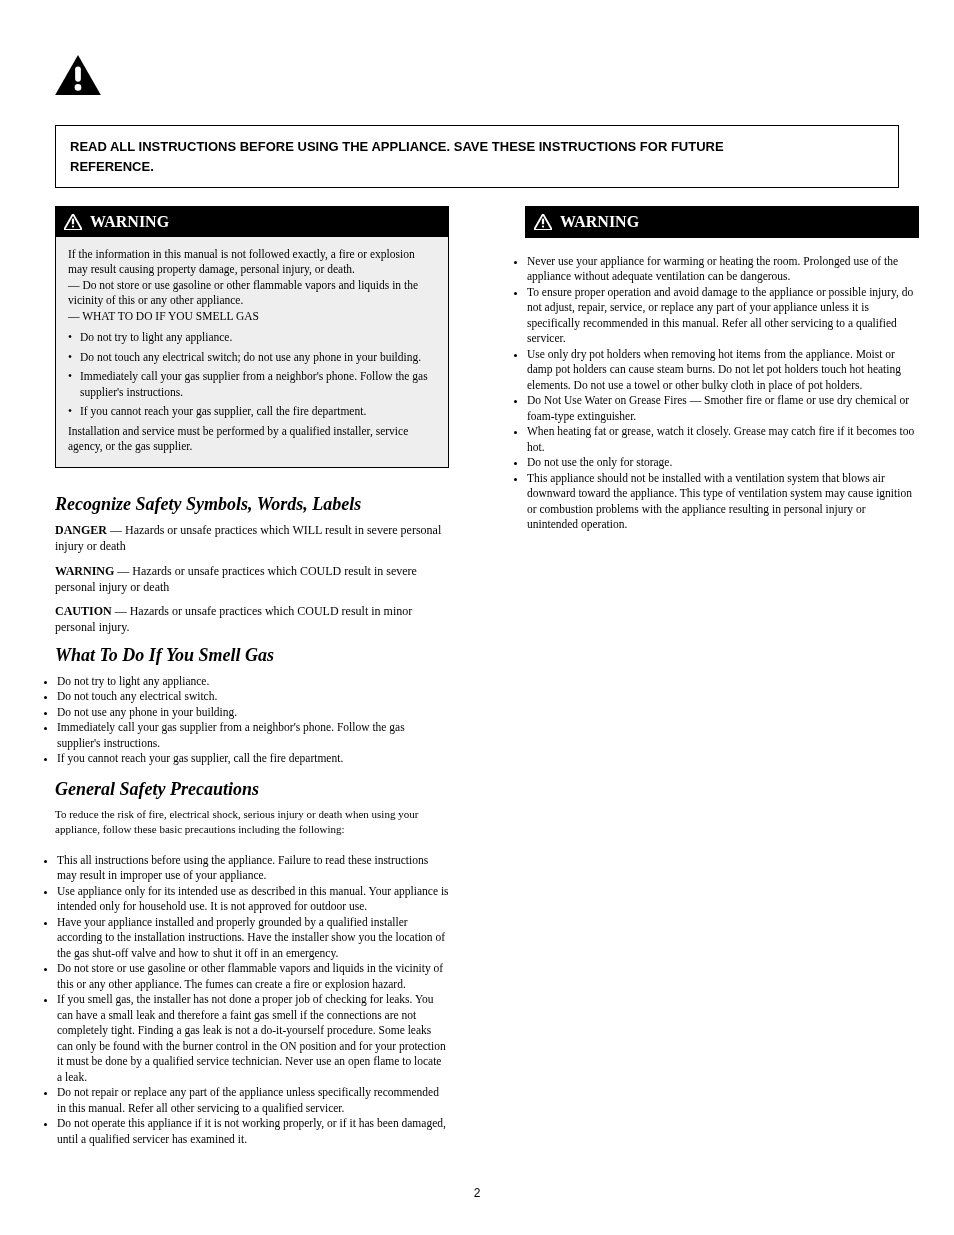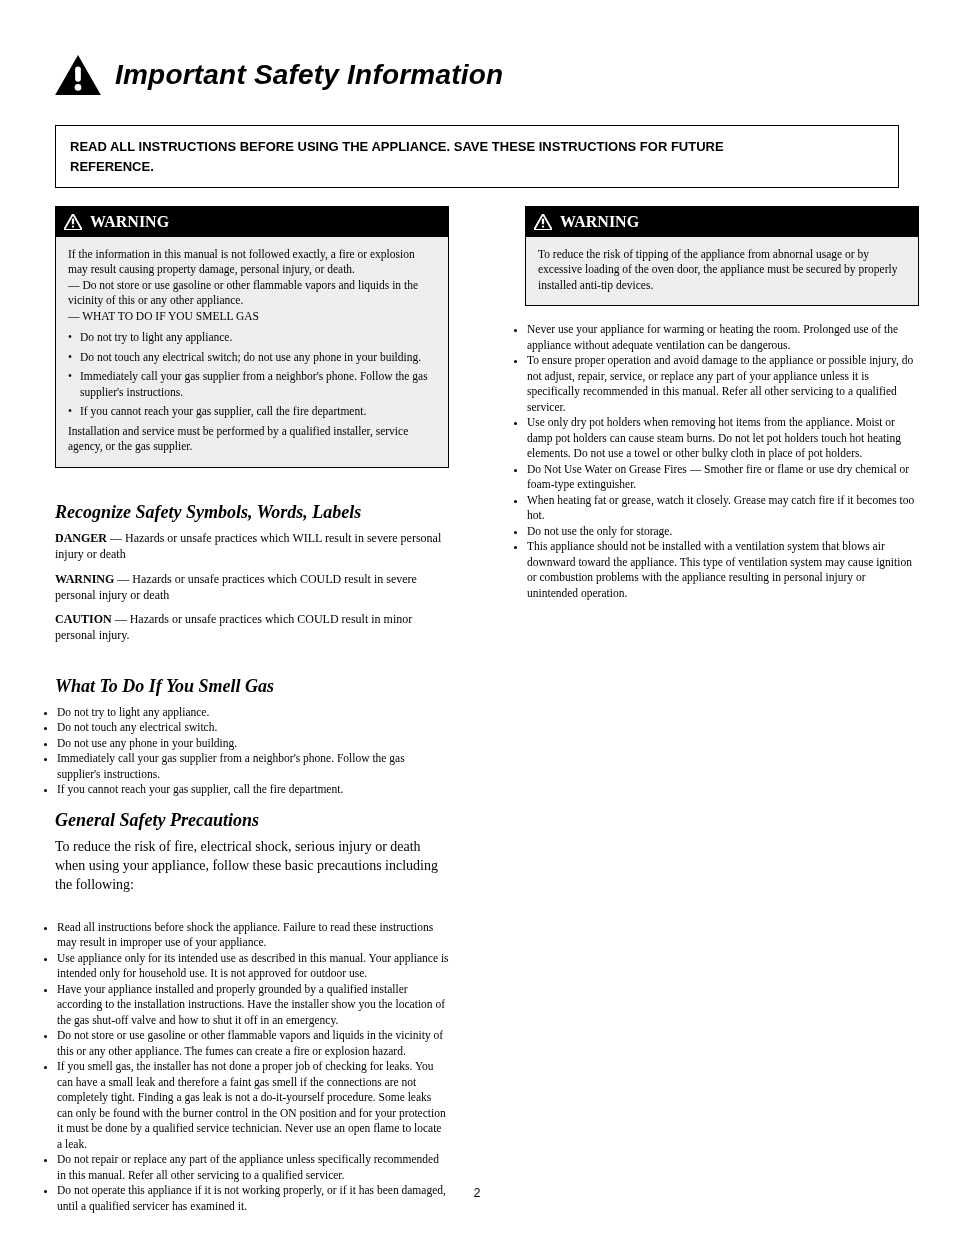--- a/index.html
+++ b/index.html
@@ -82,27 +82,27 @@
   .warn-body ul li::before {
     content: "•";
     position: absolute;
     left: 0;
     top: 0;
   }
   .section-title {
     font-size: 18px;
     font-weight: bold;
     font-style: italic;
-    margin-top: 16px;
+    margin-top: 8px;
     margin-bottom: 6px;
   }
   .body-p {
-    font-size: 14px;
+    font-size: 11px;
     line-height: 1.35;
-    margin-bottom: 25px;
+    margin-bottom: 16px;
   }
   .definition { margin-bottom: 8px; }
   .definition .term { font-weight: bold; text-align: right; }
   .page-number {
     position: absolute;
     bottom: 34px;
     left: 0;
     width: 954px;
     text-align: center;
     font-size: 12px;
@@ -110,21 +110,20 @@
 </style>
 </head>
 <body>
 
 <div class="main-heading-row">
   <svg class="alert-icon-large" viewBox="0 0 48 42">
     <polygon points="24,0 48,42 0,42" fill="#000"></polygon>
     <rect x="21" y="12" width="6" height="16" rx="3" fill="#fff"></rect>
     <circle cx="24" cy="34" r="3.5" fill="#fff"></circle>
   </svg>
-  <div class="main-heading">Important Safety Information</div>
 </div>
 
 <div class="intro-box">
   <div class="intro-line">READ ALL INSTRUCTIONS BEFORE USING THE APPLIANCE. SAVE THESE INSTRUCTIONS FOR FUTURE</div>
   <div class="intro-line">REFERENCE.</div>
 </div>
 
 <div class="columns">
 
   <div class="col">
@@ -156,55 +155,52 @@
     <div class="definition">
       <span class="term">DANGER</span><span> — Hazards or unsafe practices which WILL result in severe personal injury or death</span>
     </div>
     <div class="definition">
       <span class="term">WARNING</span><span> — Hazards or unsafe practices which COULD result in severe personal injury or death</span>
     </div>
     <div class="definition">
       <span class="term">CAUTION</span><span> — Hazards or unsafe practices which COULD result in minor personal injury.</span>
     </div>
 
-    <div class="section-title" style="margin-top:23px;">What To Do If You Smell Gas</div>
+    <div class="section-title" style="margin-top:0;">What To Do If You Smell Gas</div>
     <ul class="warn-body" style="padding:0 0 0 2px; background:none;">
       <li>Do not try to light any appliance.</li>
       <li>Do not touch any electrical switch.</li>
       <li>Do not use any phone in your building.</li>
       <li>Immediately call your gas supplier from a neighbor's phone. Follow the gas supplier's instructions.</li>
       <li>If you cannot reach your gas supplier, call the fire department.</li>
     </ul>
 
     <div class="section-title" style="margin-top:10px;">General Safety Precautions</div>
     <p class="body-p">To reduce the risk of fire, electrical shock, serious injury or death when using your appliance, follow these basic precautions including the following:</p>
     <ul class="warn-body" style="padding:0 0 0 2px; background:none;">
-      <li><span class="label">Read all instructions before shock the appliance.</span><span> Failure to read these instructions may result in improper use of your appliance.</span></li>
+      <li><span class="label">This all instructions before using the appliance.</span><span> Failure to read these instructions may result in improper use of your appliance.</span></li>
       <li><span class="label">Use appliance only for its intended use</span><span> as described in this manual. Your appliance is intended only for household use. It is not approved for outdoor use.</span></li>
       <li><span class="label">Have your appliance installed and properly grounded by a qualified installer</span><span> according to the installation instructions. Have the installer show you the location of the gas shut-off valve and how to shut it off in an emergency.</span></li>
       <li><span class="label">Do not store or use gasoline or other flammable vapors and liquids</span><span> in the vicinity of this or any other appliance. The fumes can create a fire or explosion hazard.</span></li>
       <li><span class="label">If you smell gas, the installer has not done a proper job of checking for leaks.</span><span> You can have a small leak and therefore a faint gas smell if the connections are not completely tight. Finding a gas leak is not a do-it-yourself procedure. Some leaks can only be found with the burner control in the ON position and for your protection it must be done by a qualified service technician. Never use an open flame to locate a leak.</span></li>
       <li><span class="label">Do not repair or replace any part of the appliance</span><span> unless specifically recommended in this manual. Refer all other servicing to a qualified servicer.</span></li>
       <li><span class="label">Do not operate this appliance if it is not working properly,</span><span> or if it has been damaged, until a qualified servicer has examined it.</span></li>
     </ul>
   </div>
 
   <div class="col">
 
     <div class="warn-box">
       <div class="warn-header">
         <svg width="18" height="16" viewBox="0 0 48 42">
           <polygon points="24,0 48,42 0,42" fill="none" stroke="#fff" stroke-width="5"></polygon>
           <rect x="21" y="12" width="6" height="15" fill="#fff"></rect>
           <circle cx="24" cy="33" r="3" fill="#fff"></circle>
         </svg>
         <span>WARNING</span>
-      </div>
-      <div class="warn-body">
-        <p>To reduce the risk of tipping of the appliance from abnornal usage or by excessive loading of the oven door, the appliance must be secured by properly installed anti-tip devices.</p>
       </div>
     </div>
 
     <ul class="warn-body" style="padding:0 0 0 2px; background:none;">
       <li><span class="label">Never use your appliance for warming or heating the room.</span><span> Prolonged use of the appliance without adequate ventilation can be dangerous.</span></li>
       <li><span class="label">To ensure proper operation and avoid damage to the appliance or possible injury,</span><span> do not adjust, repair, service, or replace any part of your appliance unless it is specifically recommended in this manual. Refer all other servicing to a qualified servicer.</span></li>
       <li><span class="label">Use only dry pot holders when removing hot items from the appliance.</span><span> Moist or damp pot holders can cause steam burns. Do not let pot holders touch hot heating elements. Do not use a towel or other bulky cloth in place of pot holders.</span></li>
       <li><span class="label">Do Not Use Water on Grease Fires</span><span> — Smother fire or flame or use dry chemical or foam-type extinguisher.</span></li>
       <li><span class="label">When heating fat or grease,</span><span> watch it closely. Grease may catch fire if it becomes too hot.</span></li>
       <li><span class="label">Do not use the only for storage.</span><span></span></li>

